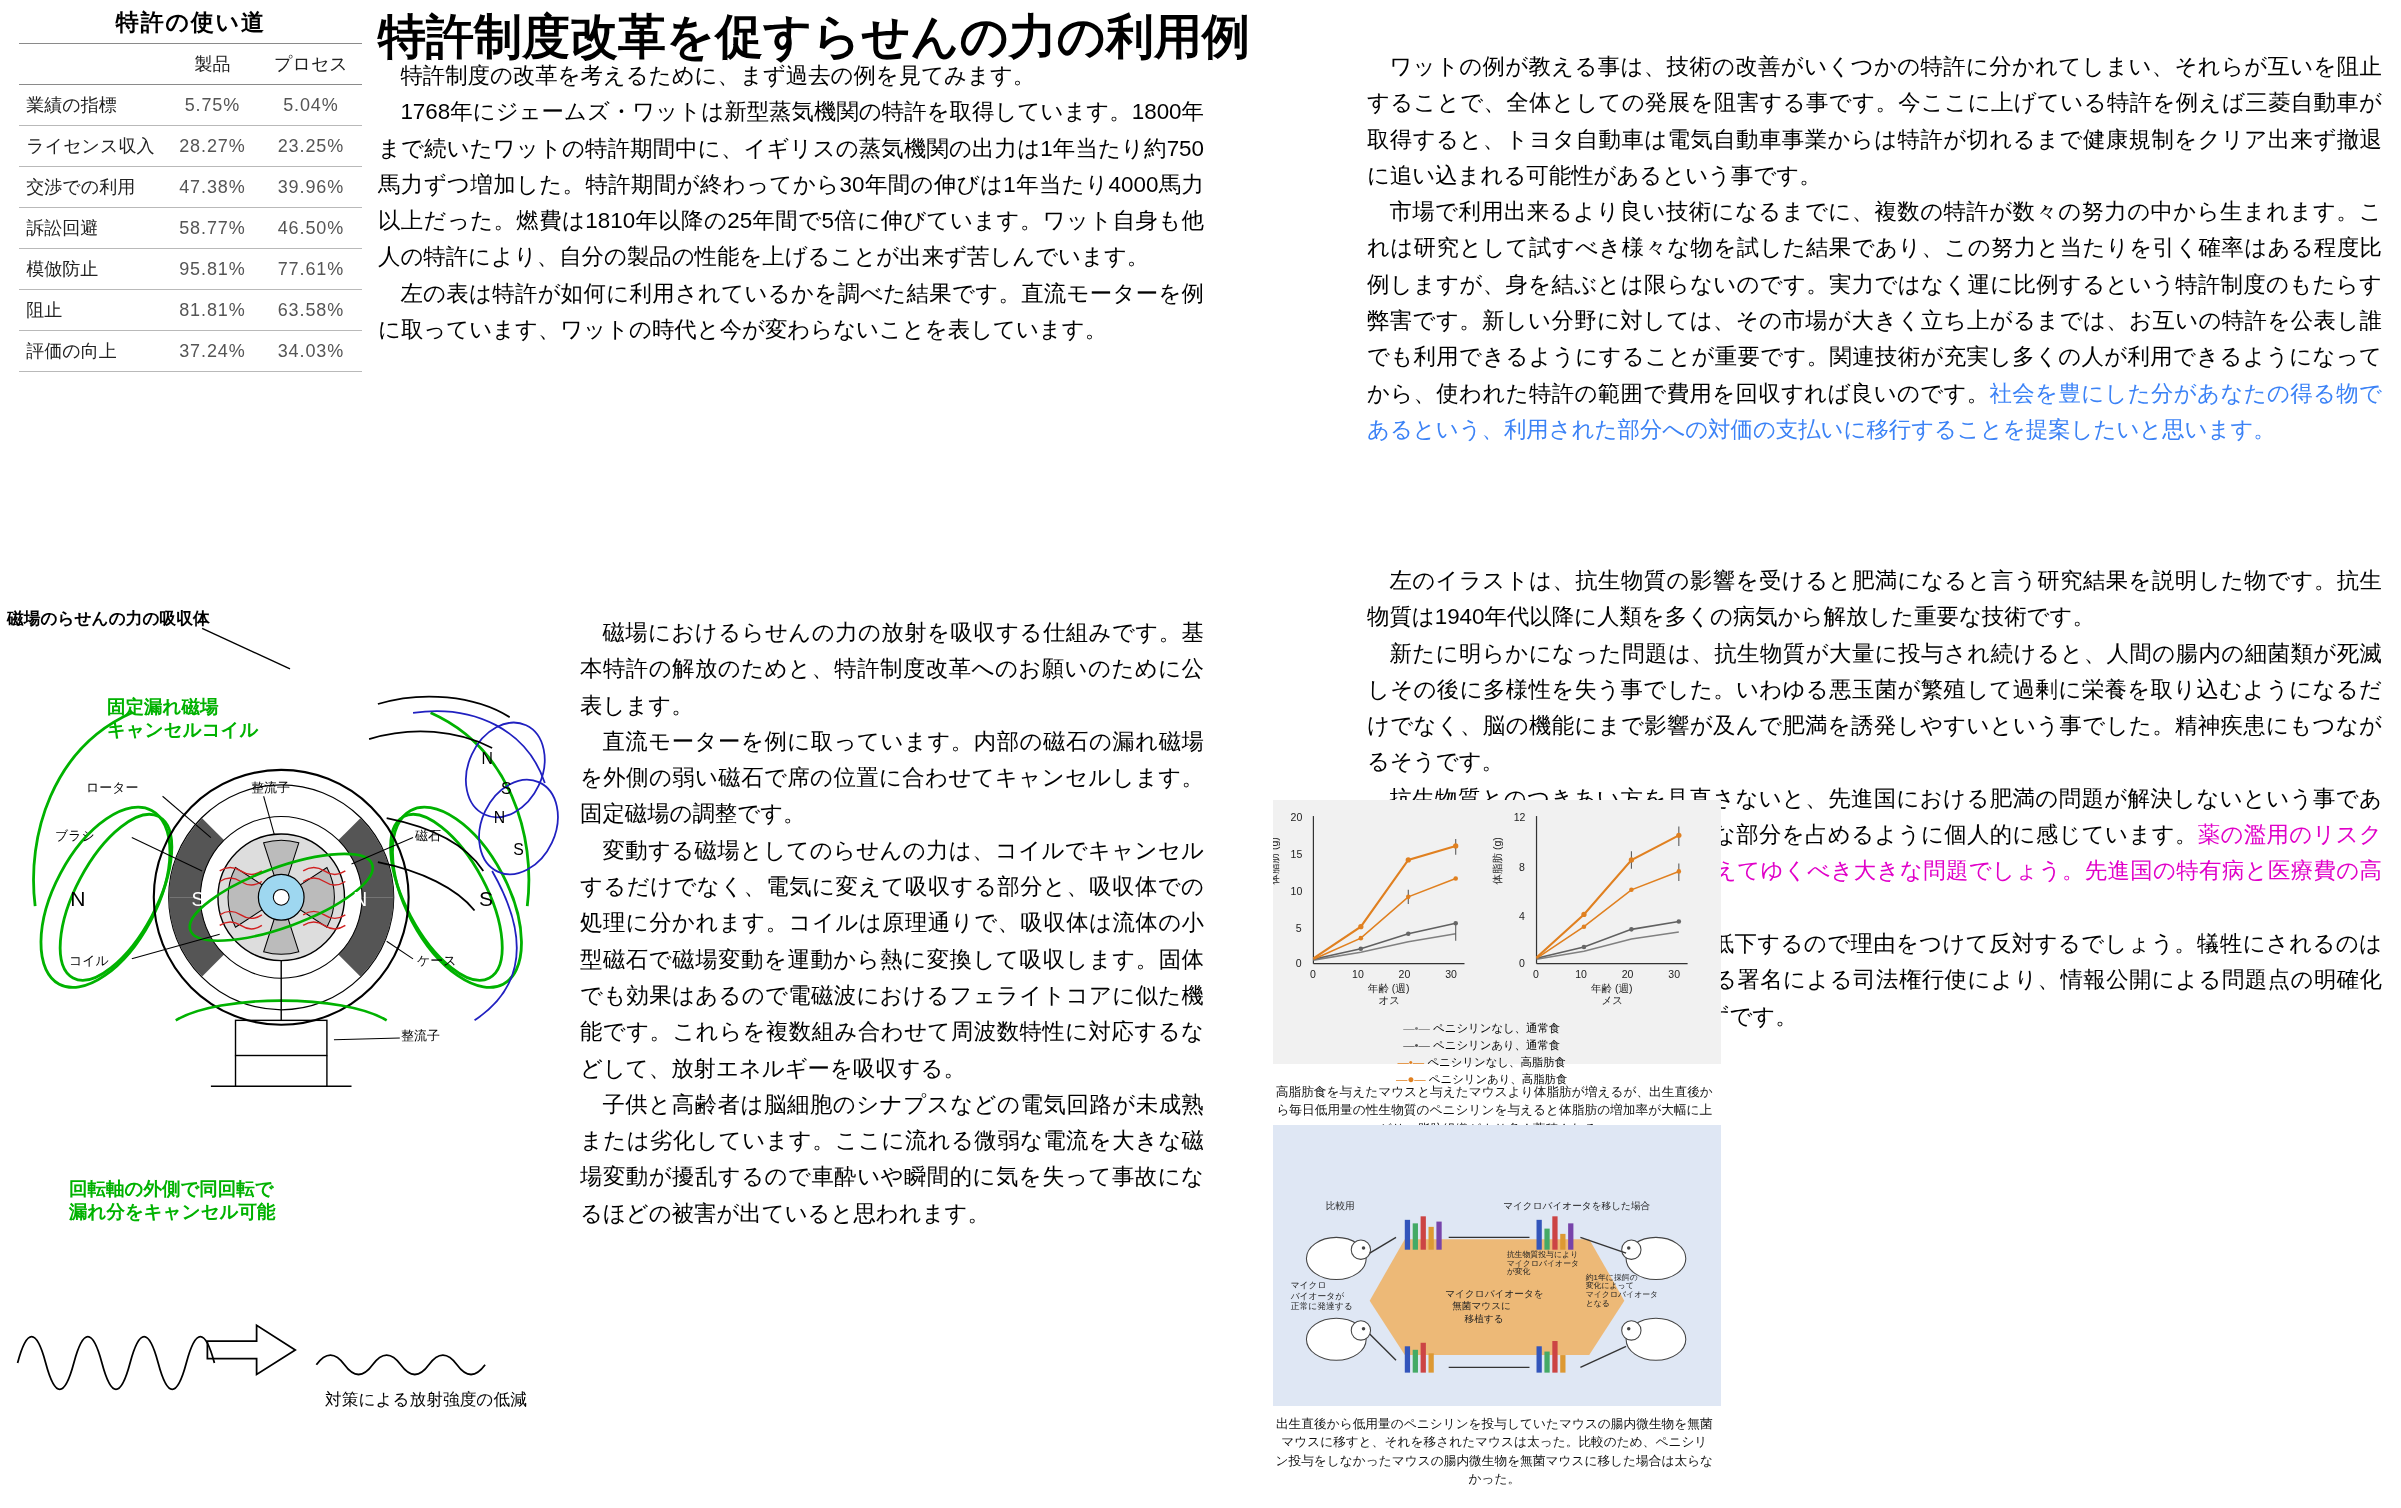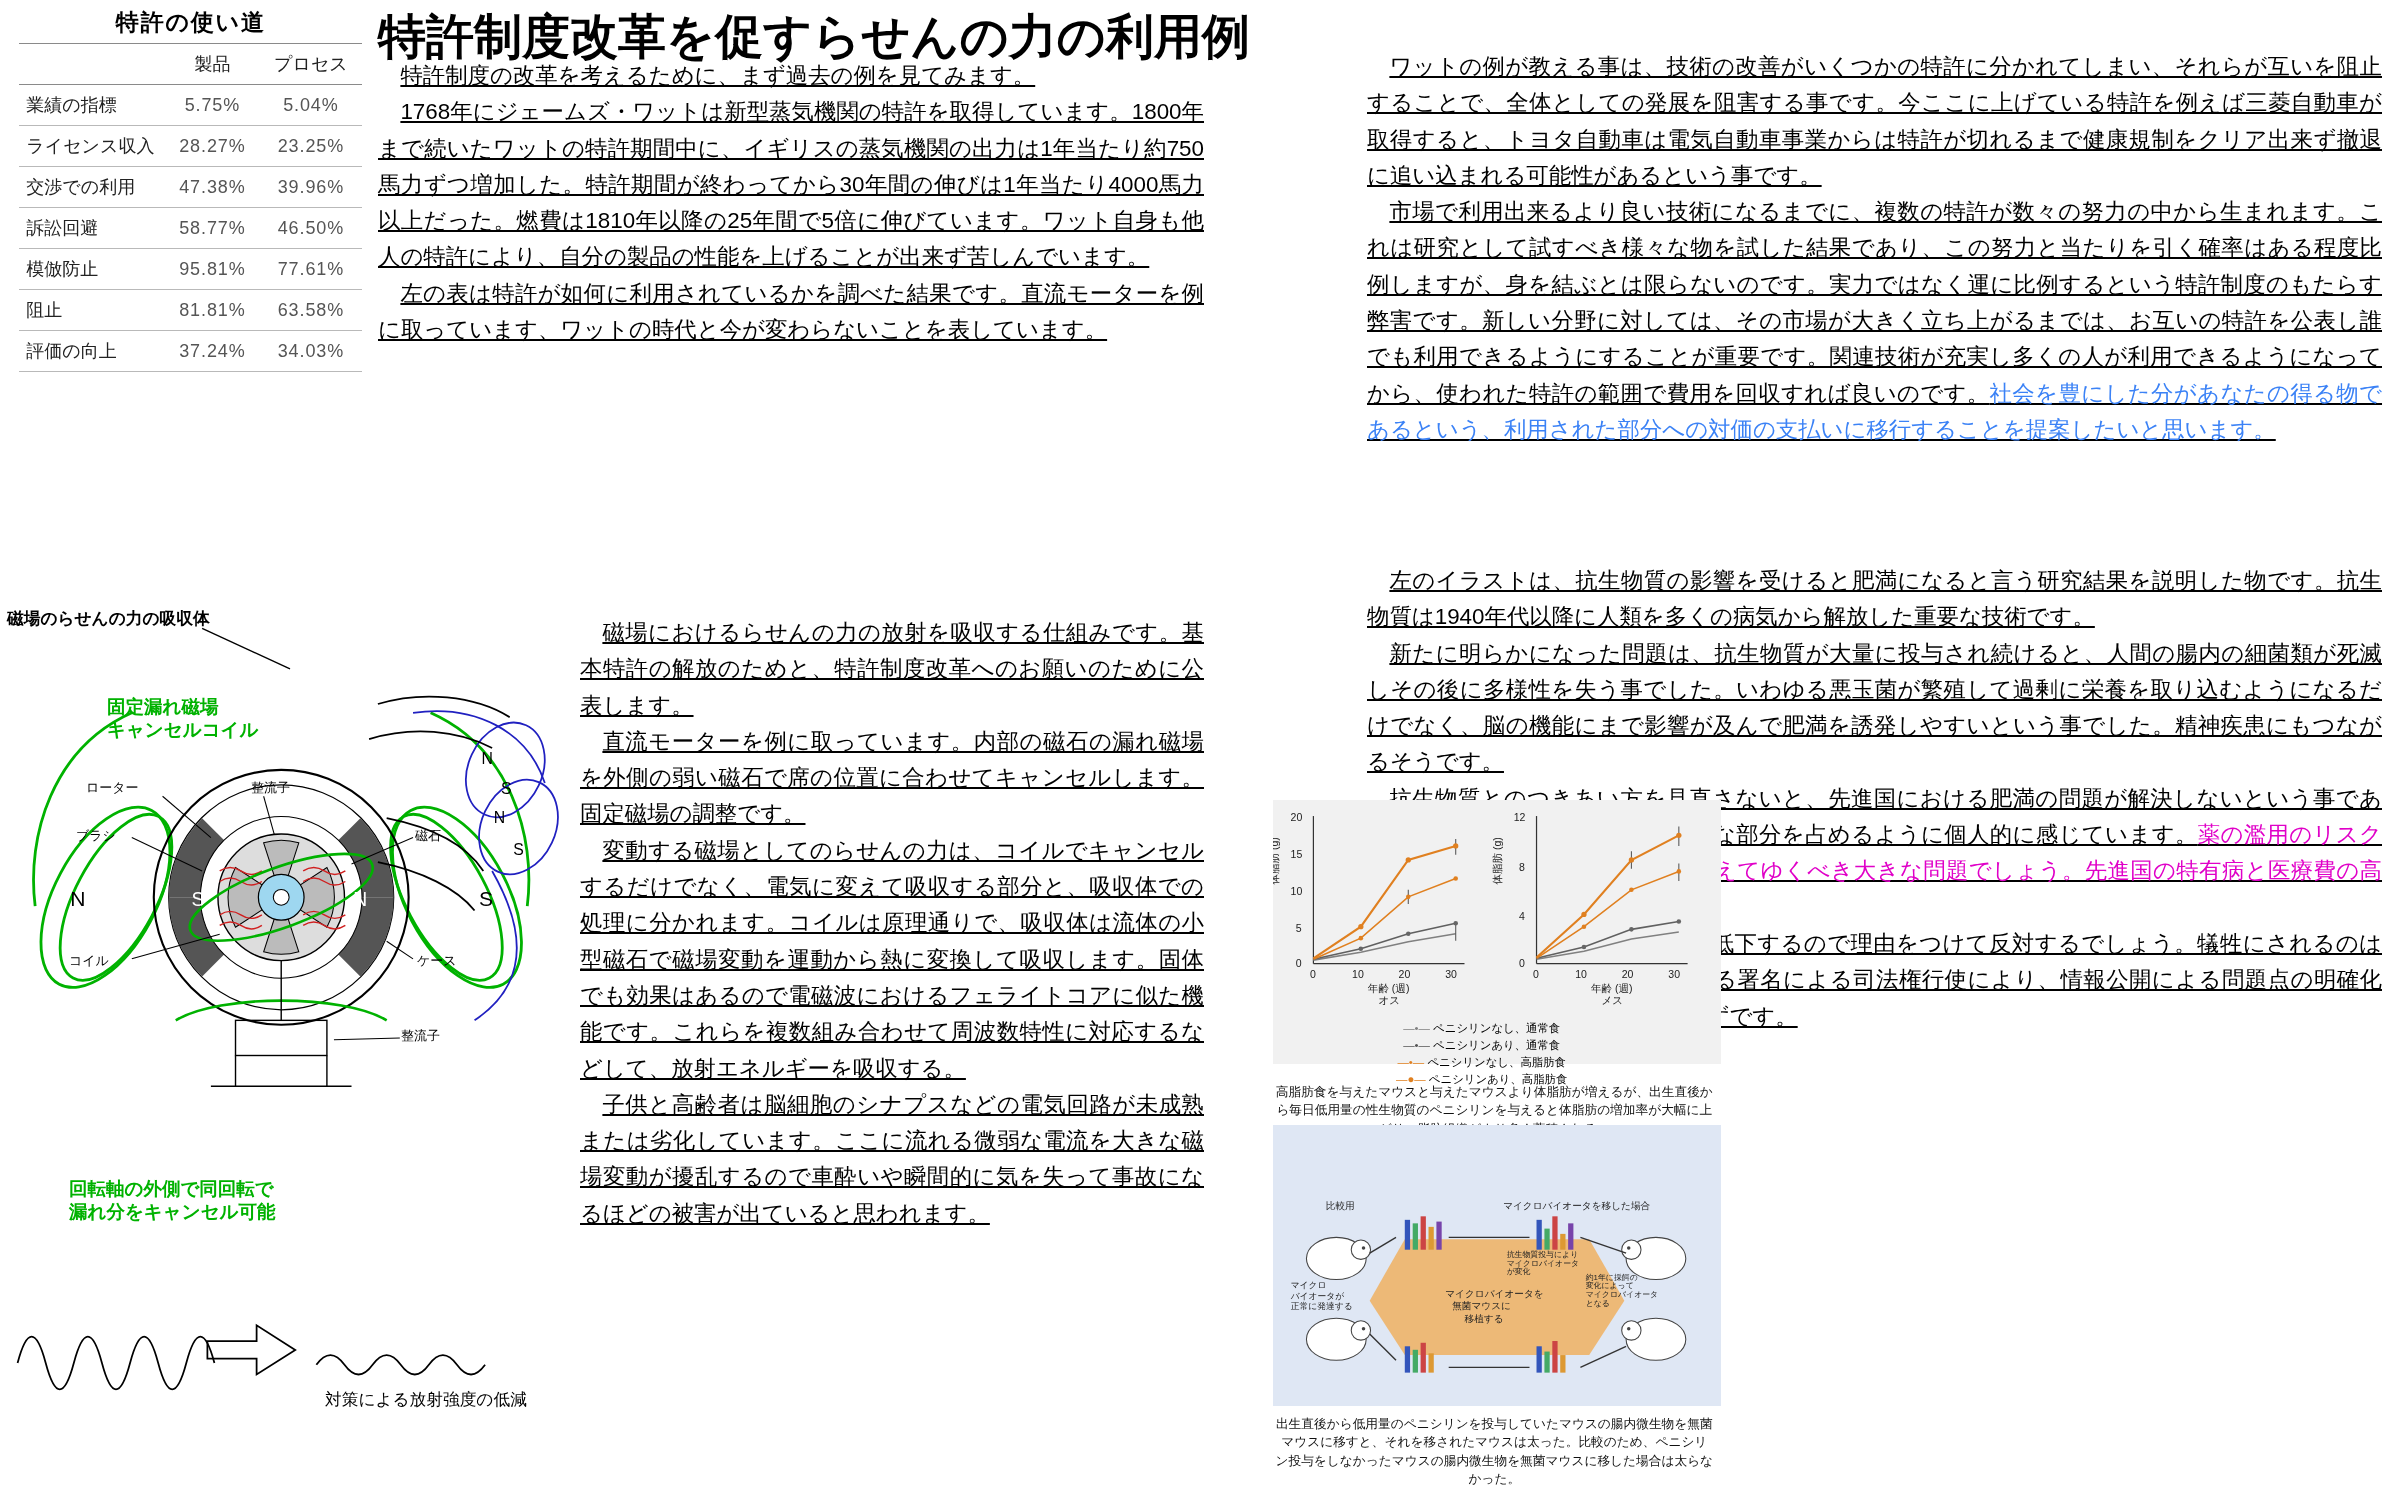--- a/index.html
+++ b/index.html
@@ -83,21 +83,20 @@
   .col {
     position: absolute;
     font-size: 22.4px;
     line-height: 1.62;
     text-align: justify;
     text-justify: inter-ideograph;
   }
   .col p {
     margin: 0 0 0 0;
     text-indent: 1em;
-    text-decoration: underline;
   }
   .blue { color: #3b82f6; margin-top: 30px; }
   .magenta { color: #e000c8; }
 
   #col1 { left: 378px;  top: 58px;  width: 826px; }
   #col2 { left: 1367px; top: 49px;  width: 1015px; }
   #col3 { left: 1367px; top: 563px; width: 1015px; }
   #col-left-mid { left: 580px; top: 615px; width: 624px; }
 
   
@@ -342,21 +341,21 @@
       </g>
     </svg>
 
     <div class="green-label" style="left:107px; top:88px; white-space:pre;">固定漏れ磁場
 キャンセルコイル</div>
     <div class="green-label" style="left:69px; top:570px; white-space:pre;">回転軸の外側で同回転で
 漏れ分をキャンセル可能</div>
 
     <div class="tiny" style="left:86px; top:172px;">ローター</div>
     <div class="tiny" style="left:251px; top:172px;">整流子</div>
-    <div class="tiny" style="left:76px; top:220px;">ブラシ</div>
+    <div class="tiny" style="left:55px; top:220px;">ブラシ</div>
     <div class="tiny" style="left:415px; top:220px;">磁石</div>
     <div class="tiny" style="left:69px; top:345px;">コイル</div>
     <div class="tiny" style="left:417px; top:345px;">ケース</div>
     <div class="tiny" style="left:401px; top:420px;">整流子</div>
 
     <div class="cap" style="left:325px; top:781px;">対策による放射強度の低減</div>
   </div>
 
   <div class="fig2">
     <div class="panel">

